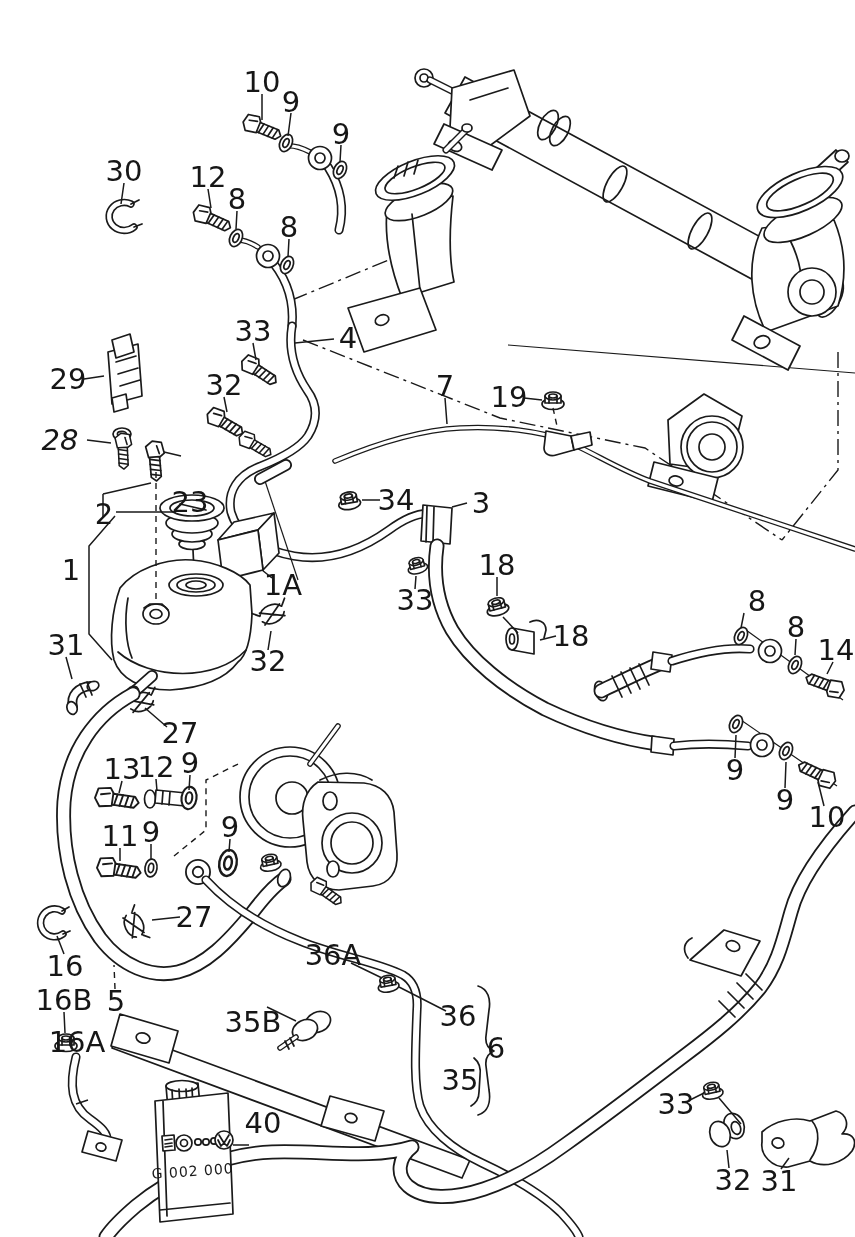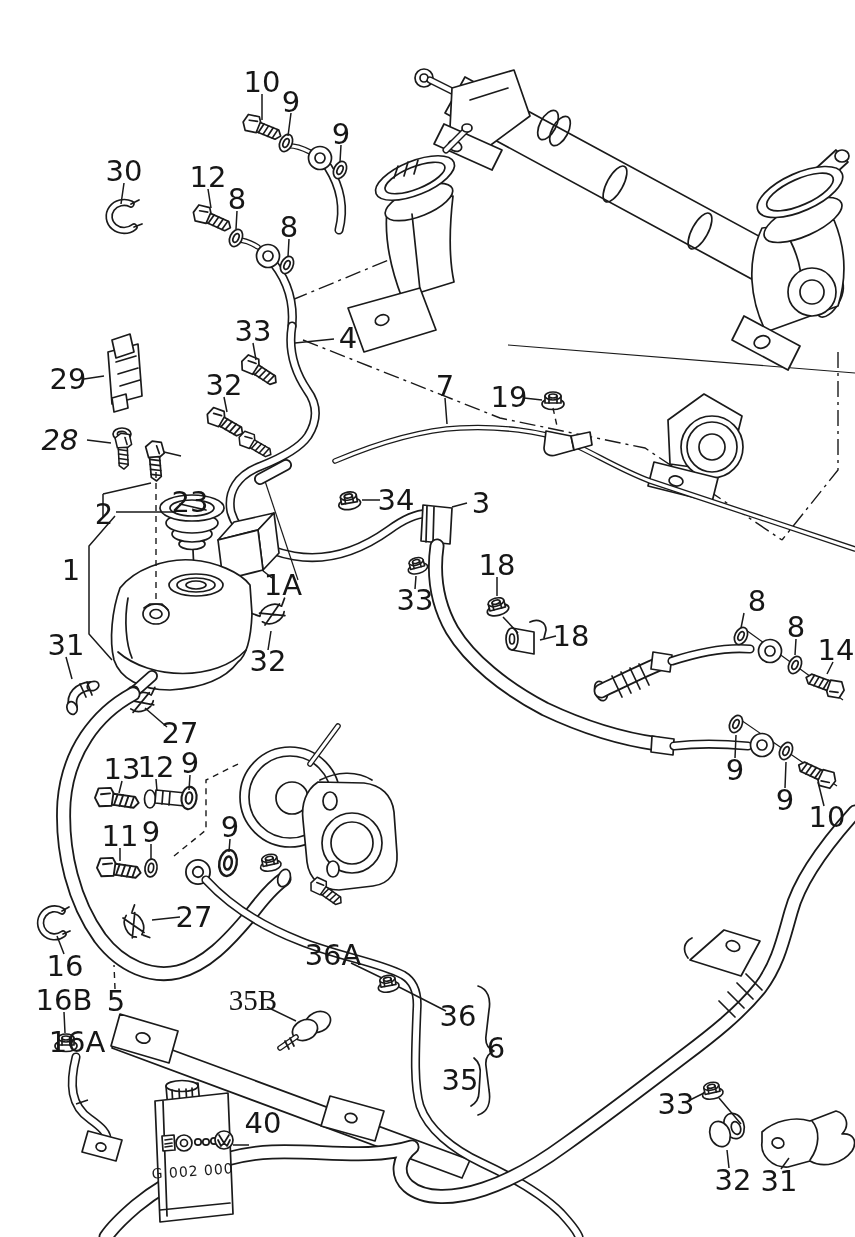--- a/index.html
+++ b/index.html
@@ -431,21 +431,21 @@
       <div class="callout" style="left: 785px; top: 800px;">9</div>
       <div class="callout" style="left: 827px; top: 817px;">10</div>
       <div class="callout" style="left: 120px; top: 836px;">11</div>
       <div class="callout" style="left: 151px; top: 832px;">9</div>
       <div class="callout" style="left: 230px; top: 827px;">9</div>
       <div class="callout" style="left: 194px; top: 917px;">27</div>
       <div class="callout" style="left: 65px; top: 966px;">16</div>
       <div class="callout" style="left: 333px; top: 955px;">36A</div>
       <div class="callout" style="left: 64px; top: 1000px;">16B</div>
       <div class="callout" style="left: 116px; top: 1001px;">5</div>
-      <div class="callout" style="left: 253px; top: 1000px; font-family: Liberation Serif, serif;">35B</div>
+      <div class="callout" style="left: 253px; top: 1022px;">35B</div>
       <div class="callout" style="left: 458px; top: 1016px;">36</div>
       <div class="callout" style="left: 496px; top: 1048px;">6</div>
       <div class="callout" style="left: 460px; top: 1080px;">35</div>
       <div class="callout" style="left: 53px; top: 1042px; margin-left: 24px;">16A</div>
       <div class="callout" style="left: 676px; top: 1104px;">33</div>
       <div class="callout" style="left: 263px; top: 1123px;">40</div>
       <div class="callout" style="left: 733px; top: 1180px;">32</div>
       <div class="callout" style="left: 779px; top: 1181px;">31</div>
     </div>
 

